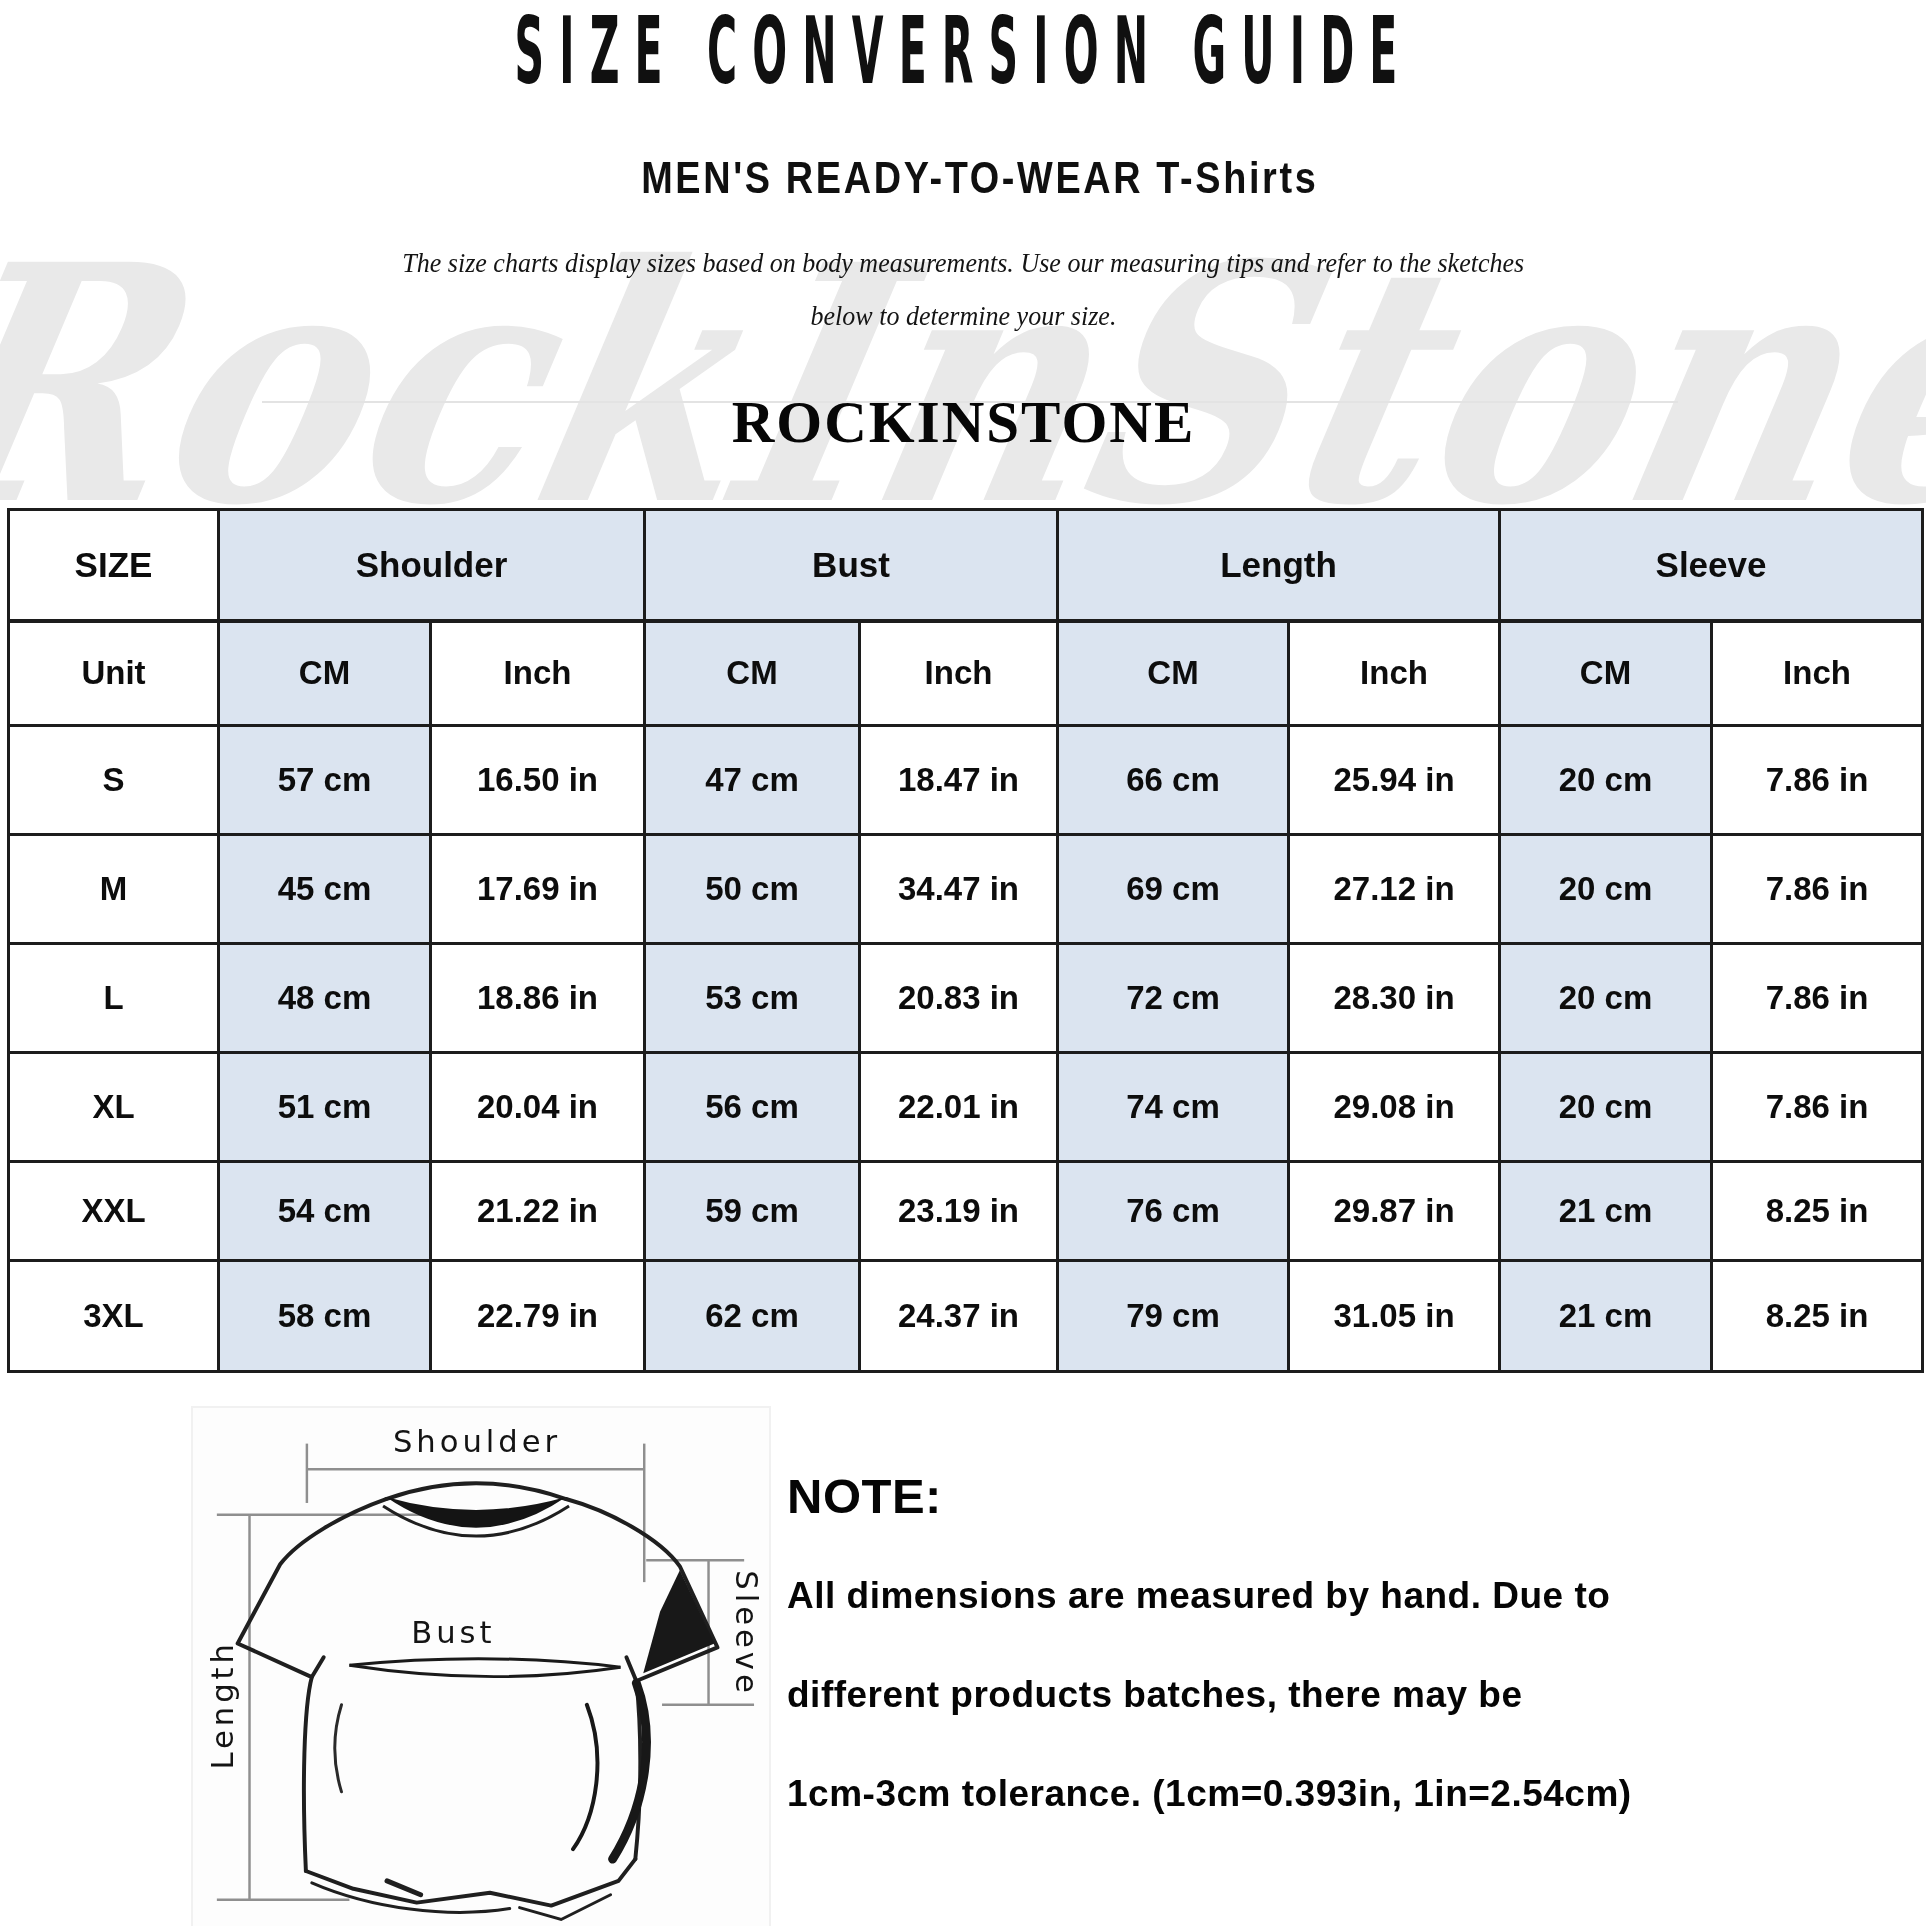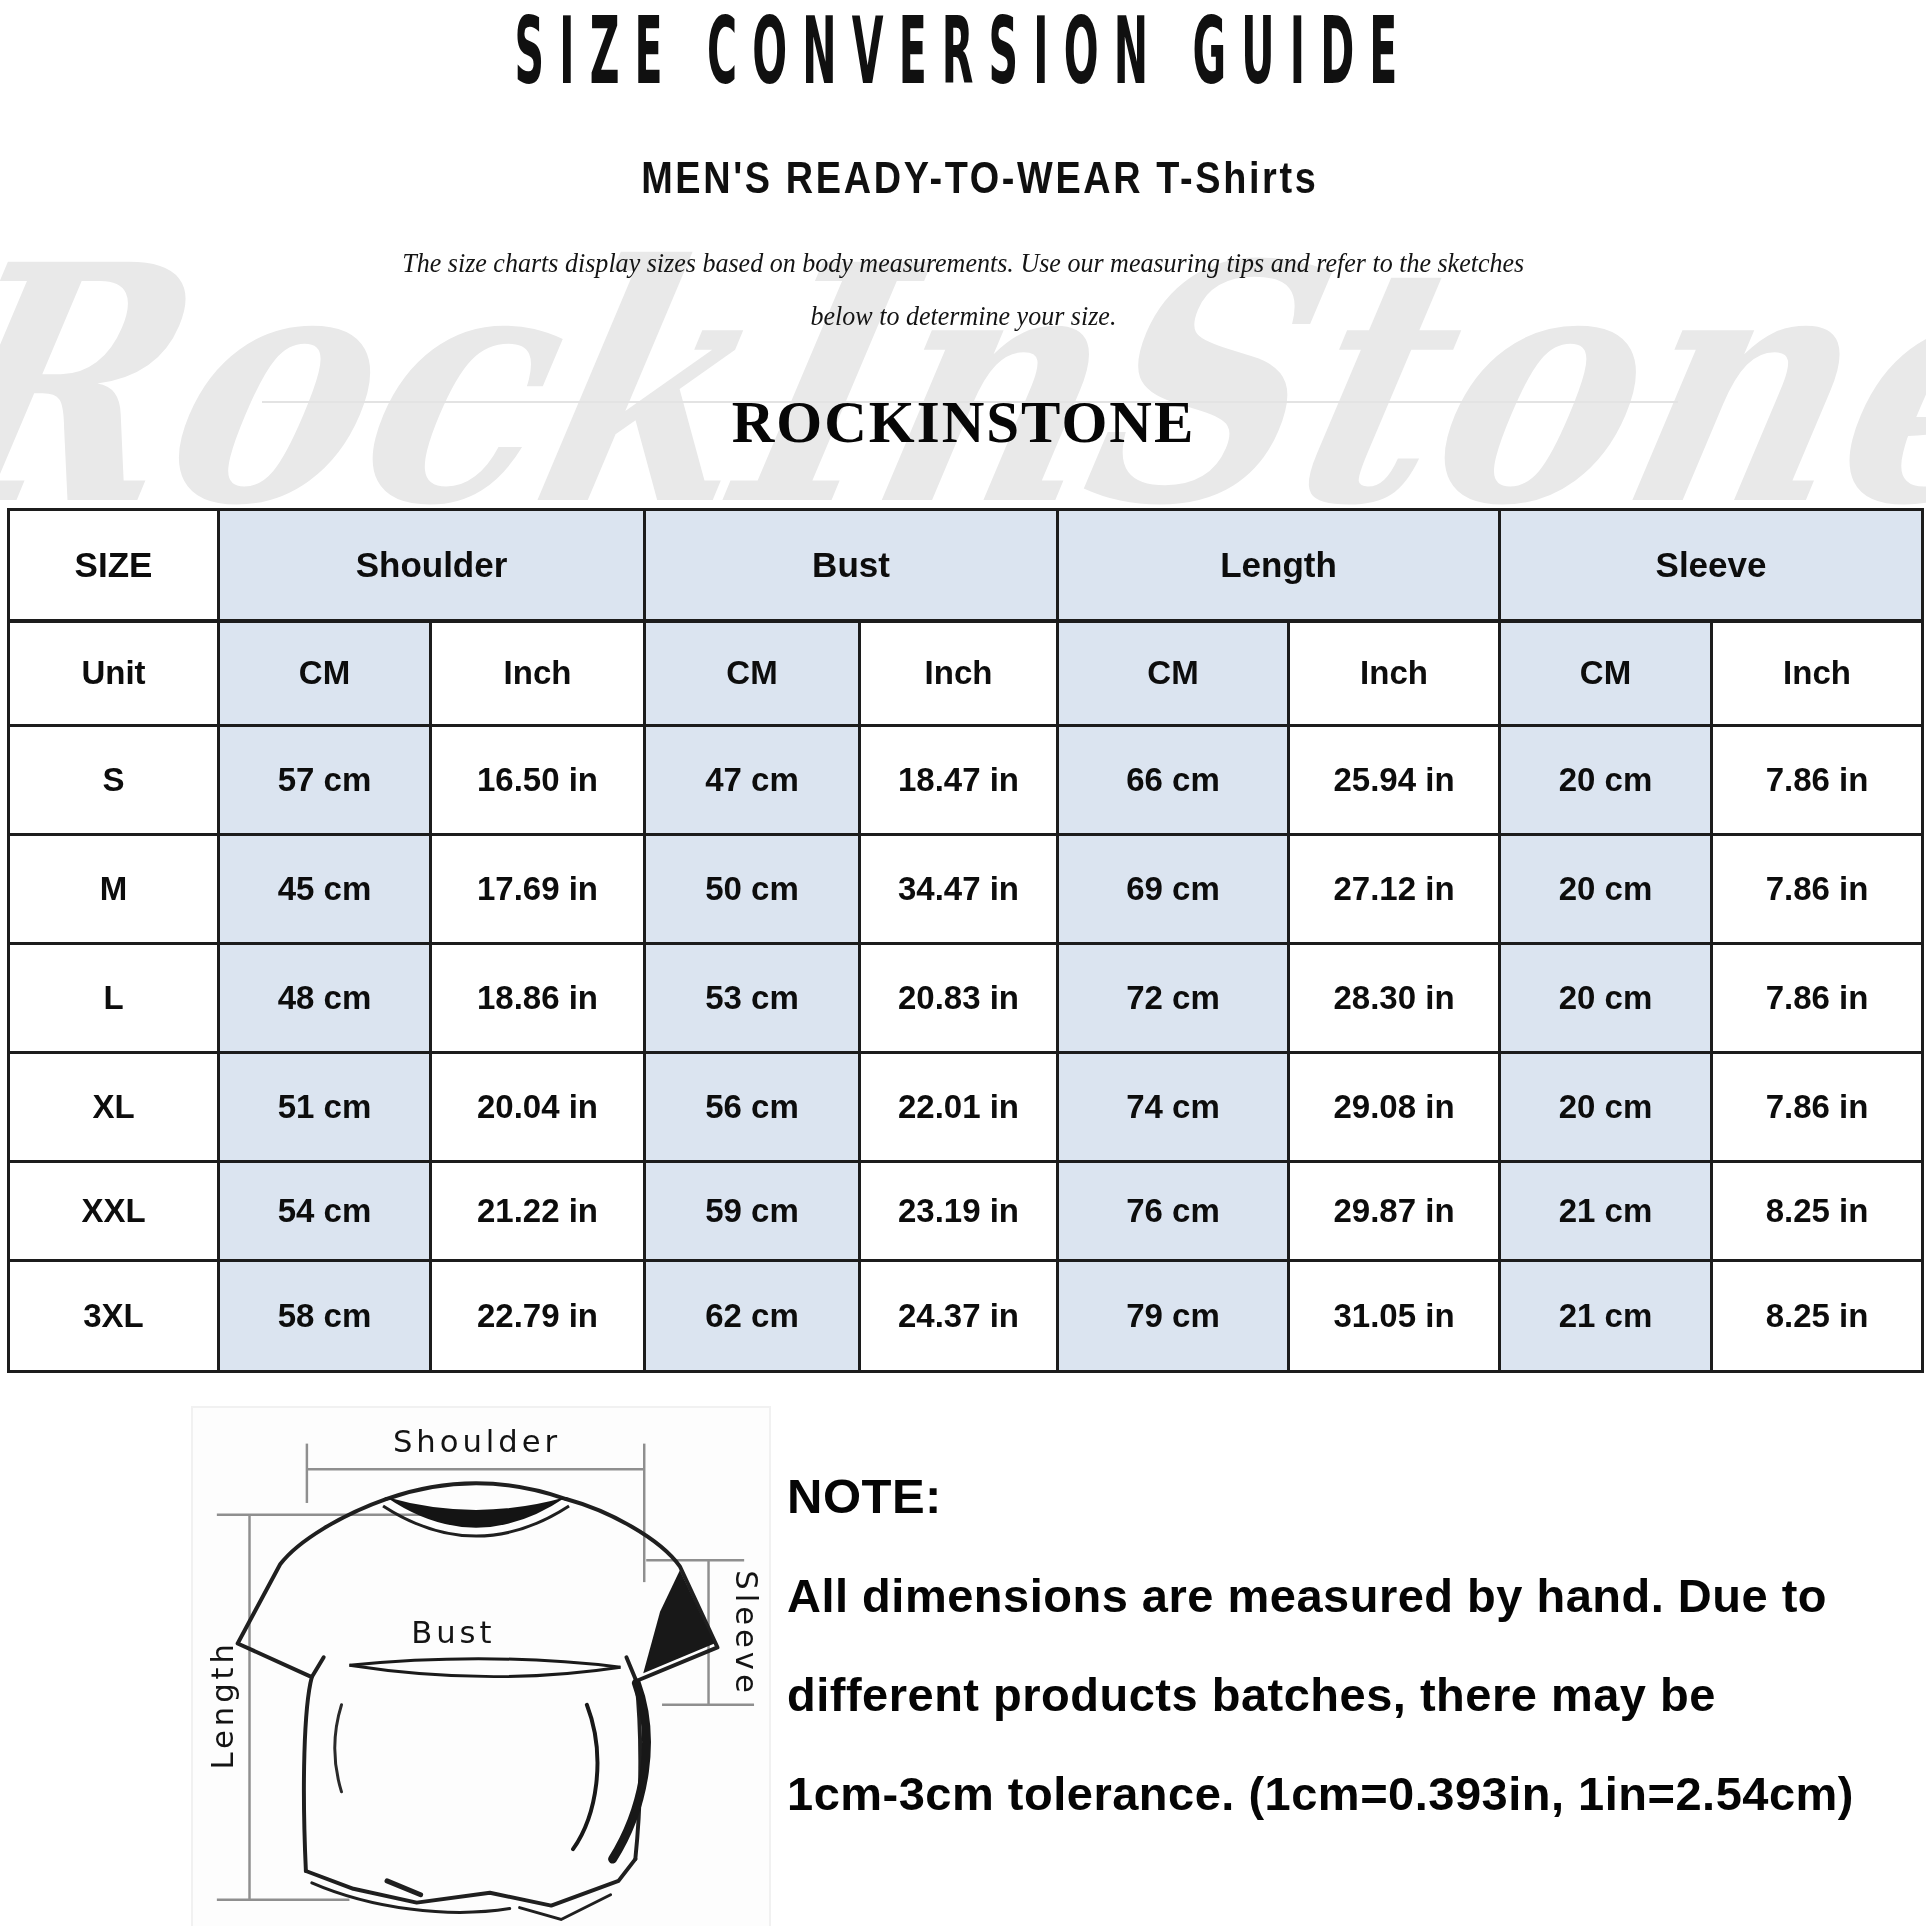--- a/index.html
+++ b/index.html
@@ -37,21 +37,21 @@
     border:3px solid #1c1c1c;padding:0;text-align:center;vertical-align:middle;
     font-weight:700;font-size:33px;color:#0d0d0d;font-family:"Liberation Sans",sans-serif;
   }
   .size-table tr.grp-row th{font-size:35px;border-bottom-width:4px;}
   .blue{background:#dbe4f0;}
   
   .sketch{position:absolute;left:191px;top:1406px;width:576px;height:521px;overflow:hidden;
     background:#fdfdfd;border:2px solid #f1f1f1;}
   
   .note{position:absolute;left:787px;top:1447px;width:1089px;color:#050505;}
-  .note .nline{line-height:99px;font-weight:700;font-size:47px;white-space:nowrap;
+  .note .nline{line-height:99px;font-weight:700;font-size:37px;white-space:nowrap;
     font-family:"Liberation Sans",sans-serif;letter-spacing:0.5px;}
   .note .nhead{font-size:49px;}
 </style>
 </head>
 <body>
 
 <div class="page">
 
   <svg class="watermark" viewBox="0 0 1946 400" aria-hidden="true">
     <g transform="translate(973,310) skewX(-14)">

